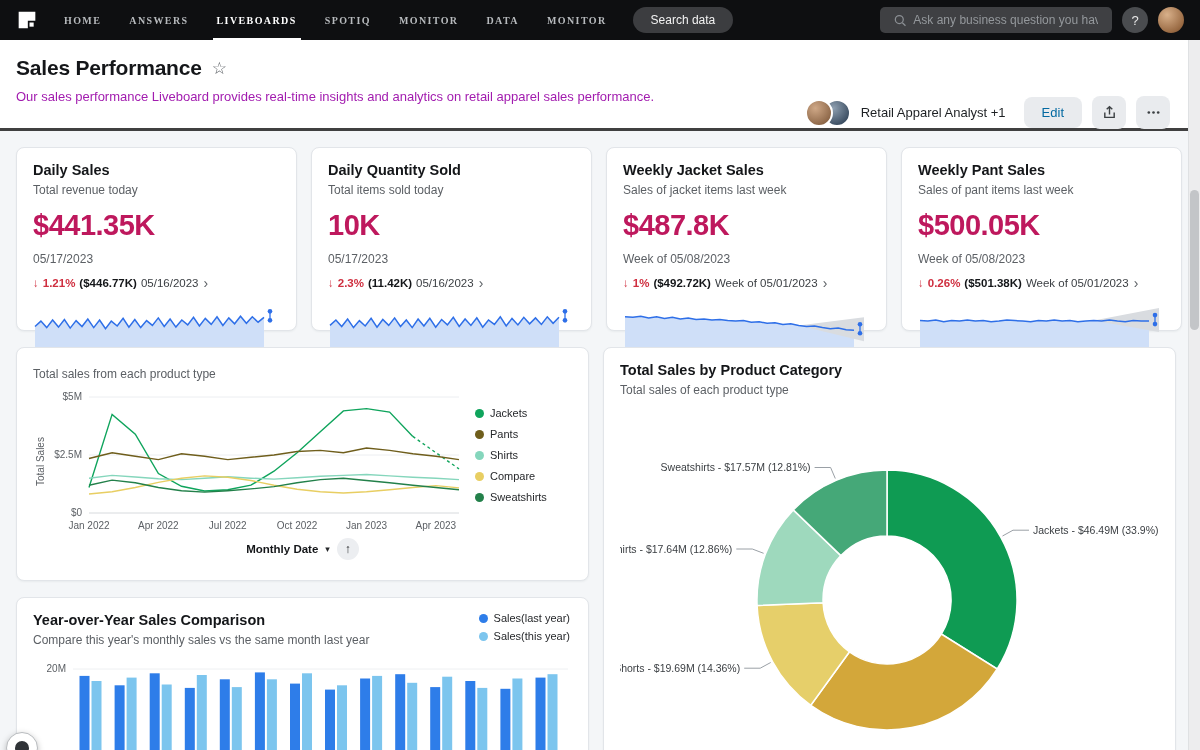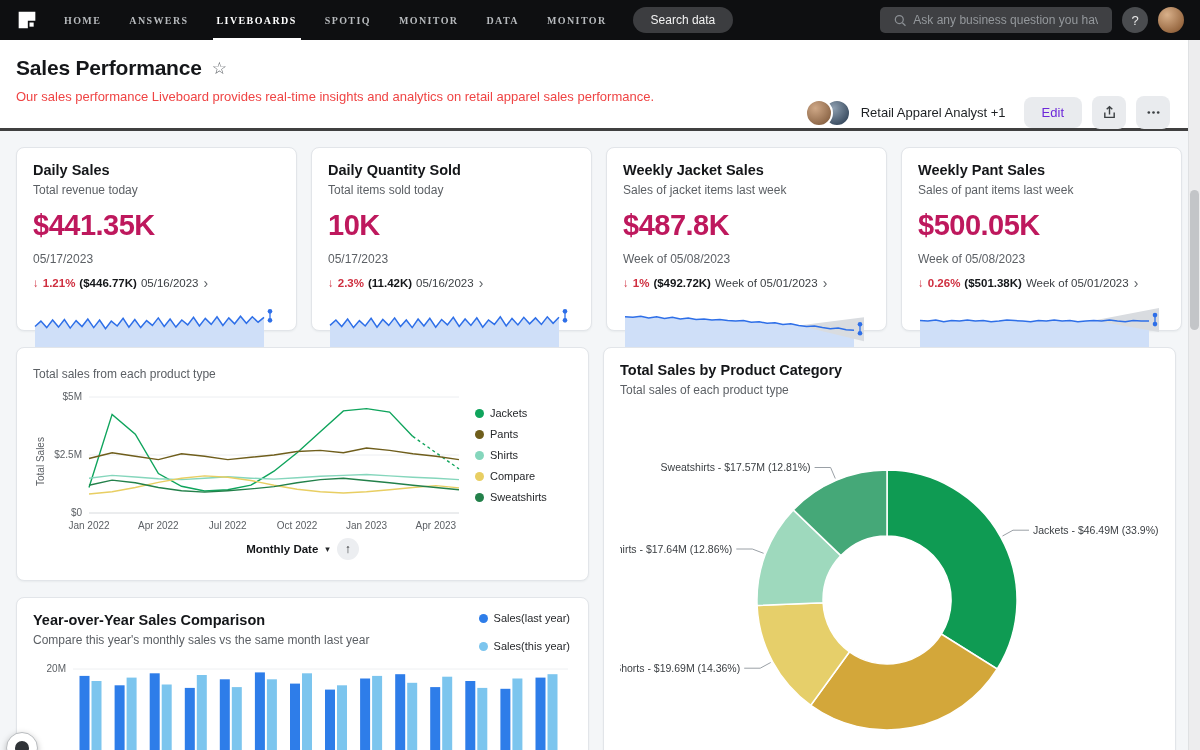--- a/index.html
+++ b/index.html
@@ -24,29 +24,29 @@
   .help-btn{width:26px;height:26px;border-radius:50%;background:#4a4c4f;color:#e8e8e8;border:none;
             font-size:13px;cursor:pointer;display:flex;align-items:center;justify-content:center;font-family:inherit;}
   .avatar{width:26px;height:26px;border-radius:50%;cursor:pointer;
           background:radial-gradient(circle at 35% 30%,#d8b08a,#9a6b44 70%,#6e4526);}
 
   
   .page-header{position:relative;background:#fff;border-bottom:3px solid #404040;padding:16px 16px 24px;}
   .title-row{display:flex;align-items:center;gap:10px;}
   .title-row h1{margin:0;font-size:21px;font-weight:700;letter-spacing:-.2px;color:#141619;}
   .star{font-size:17px;color:#5f6368;cursor:pointer;line-height:1;}
-  .subtitle{margin:9px 0 0;font-size:13px;color:#ef4444;}
+  .subtitle{margin:9px 0 0;font-size:13px;color:#a21caf;}
   .header-actions{position:absolute;top:56px;right:30px;display:flex;align-items:center;gap:10px;}
   .avatars{display:flex;}
   .av{width:28px;height:28px;border-radius:50%;border:2px solid #fff;}
   .av1{background:radial-gradient(circle at 35% 30%,#cfa887,#8d6748 75%);z-index:1;}
   .av2{background:radial-gradient(circle at 35% 30%,#8fa0b1,#3d4f63 75%);margin-left:-10px;}
   .authors{font-size:13px;color:#1d2023;margin-right:8px;}
   .btn{border:none;background:#e9ebee;border-radius:8px;cursor:pointer;font-family:inherit;}
-  .btn.edit{padding:8px 18px;font-size:13px;color:#6d28d9;}
+  .btn.edit{padding:8px 18px;font-size:13px;color:#0369a1;}
   .btn.iconb{width:34px;height:33px;display:flex;align-items:center;justify-content:center;}
 
   
   .content{padding:16px 24px 0 16px;}
   .card{background:#fff;border:1px solid #e2e5e9;border-radius:8px;box-shadow:0 1px 2px rgba(25,35,45,.05);}
   .kpi-row{display:flex;gap:14px;margin-bottom:16px;}
   .card.kpi{flex:1;height:184px;padding:14px 16px;cursor:pointer;}
   .card h3{margin:0;font-size:14.5px;font-weight:700;color:#141619;}
   .card .sub{margin:5px 0 0;font-size:12px;color:#5c6065;}
   .kpi .value{margin-top:12px;font-size:29px;font-weight:700;color:#be185d;letter-spacing:-.5px;}
@@ -69,21 +69,21 @@
   .legend-item{display:flex;align-items:center;font-size:11px;color:#26282b;}
   .dot{width:9px;height:9px;border-radius:50%;display:inline-block;margin-right:6px;flex:none;}
   .axis-picker{display:flex;align-items:center;justify-content:center;gap:7px;margin-top:1px;}
   .axis-picker .lbl{font-size:11.5px;font-weight:700;color:#141619;cursor:pointer;}
   .caret{font-size:9px;color:#26282b;}
   .pivot-btn{width:22px;height:22px;border-radius:50%;border:none;background:#eceef1;font-size:12px;
              color:#26282b;cursor:pointer;display:flex;align-items:center;justify-content:center;}
 
   .card.donutcard{height:540px;padding:14px 16px;}
   .card.yoy{height:250px;padding:14px 16px;position:relative;}
-  .legend-v{position:absolute;top:14px;right:18px;display:flex;flex-direction:column;gap:16px;align-items:flex-start;}
+  .legend-v{position:absolute;top:14px;right:18px;display:flex;flex-direction:column;gap:6px;align-items:flex-start;}
 
   svg text{font-family:"Liberation Sans","DejaVu Sans",sans-serif;}
 
   
   .scrollbar{position:absolute;top:40px;right:0;bottom:0;width:12px;background:#ededee;border-left:1px solid #dfe1e3;}
   .scroll-thumb{position:absolute;top:150px;left:1px;width:9px;height:140px;border-radius:5px;background:#c3c5c8;cursor:grab;}
 
   
   .corner-fab{position:absolute;left:6px;bottom:-14px;width:32px;height:32px;border-radius:50%;background:#fff;
               border:1px solid #b9bcbf;box-shadow:0 2px 6px rgba(0,0,0,.25);display:flex;align-items:center;

